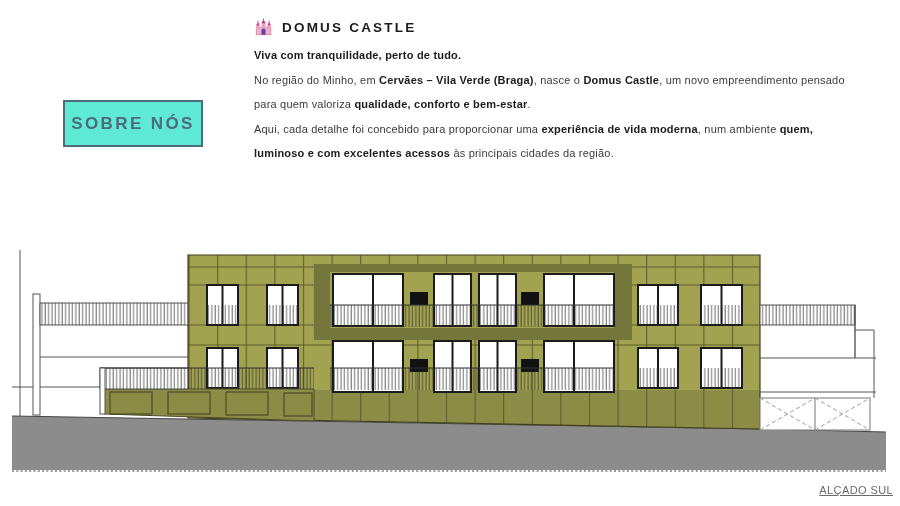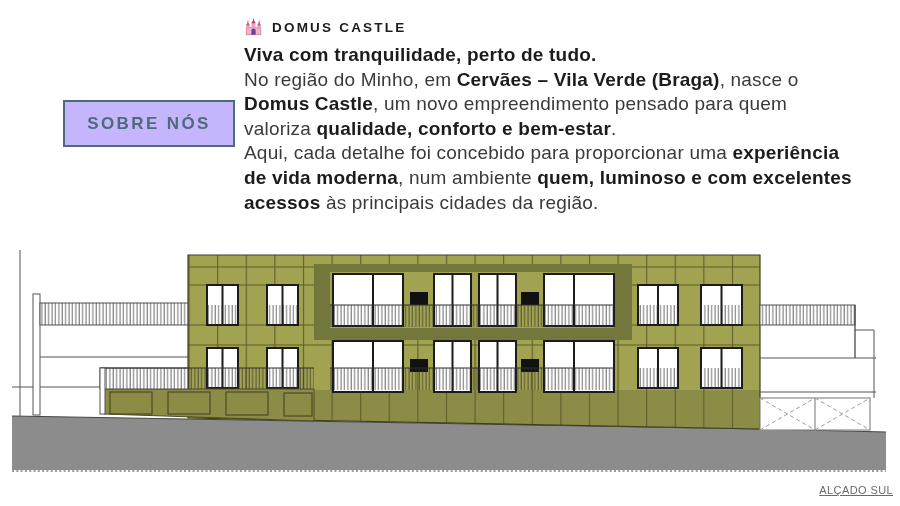--- a/index.html
+++ b/index.html
@@ -14,30 +14,30 @@
     --window-frame:#1b1b1b;
     --ground:#8c8c8c;
     --line:#555555;
   }
   html,body{margin:0;padding:0;}
   body{
     width:900px;height:506px;position:relative;overflow:hidden;
     background:#ffffff;font-family:"Liberation Sans",sans-serif;
   }
   .about-box{
-    position:absolute;left:63px;top:100px;width:172px;height:47px;
+    position:absolute;left:63px;top:100px;width:140px;height:47px;
     border:2px solid var(--accent);box-sizing:border-box;
     display:flex;align-items:center;justify-content:center;
     color:var(--accent);font-size:17px;font-weight:700;letter-spacing:2.4px;
-    cursor:pointer;background:#c4b5fd;
-  }
-  .content{position:absolute;left:244px;top:16px;width:612px;}
+    cursor:pointer;background:#5eead4;
+  }
+  .content{position:absolute;left:254px;top:16px;width:612px;}
   .brand{display:flex;align-items:center;gap:9px;height:22px;margin-bottom:5px;}
   .brand-title{font-size:13.5px;font-weight:700;letter-spacing:2.2px;color:var(--text-strong);}
-  .paragraphs p{margin:0;font-size:19px;line-height:24.6px;color:var(--text);letter-spacing:0.2px;}
+  .paragraphs p{margin:0;font-size:11px;line-height:24.6px;color:var(--text);letter-spacing:0.2px;}
   .paragraphs .b{font-weight:700;color:var(--text-strong);}
   .drawing-wrap{position:absolute;left:0;top:238px;width:900px;height:268px;}
   .caption{
     position:absolute;right:7px;top:484px;font-size:11px;color:var(--caption);
     letter-spacing:0.4px;
     text-decoration:underline;
   }
 </style>
 </head>
 <body>

